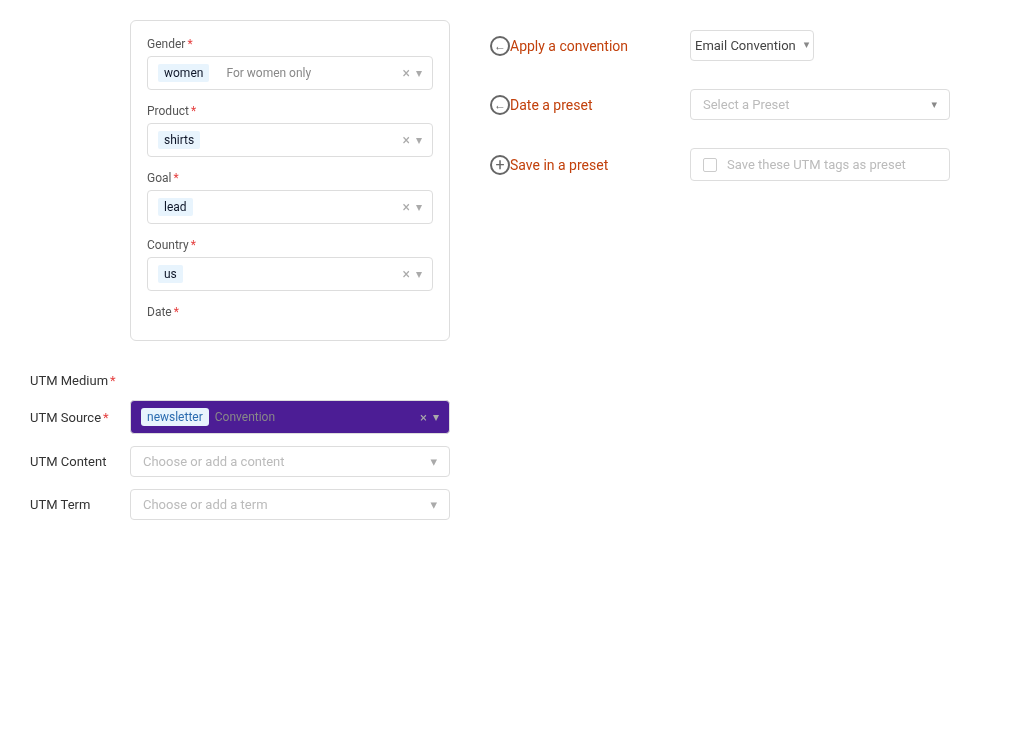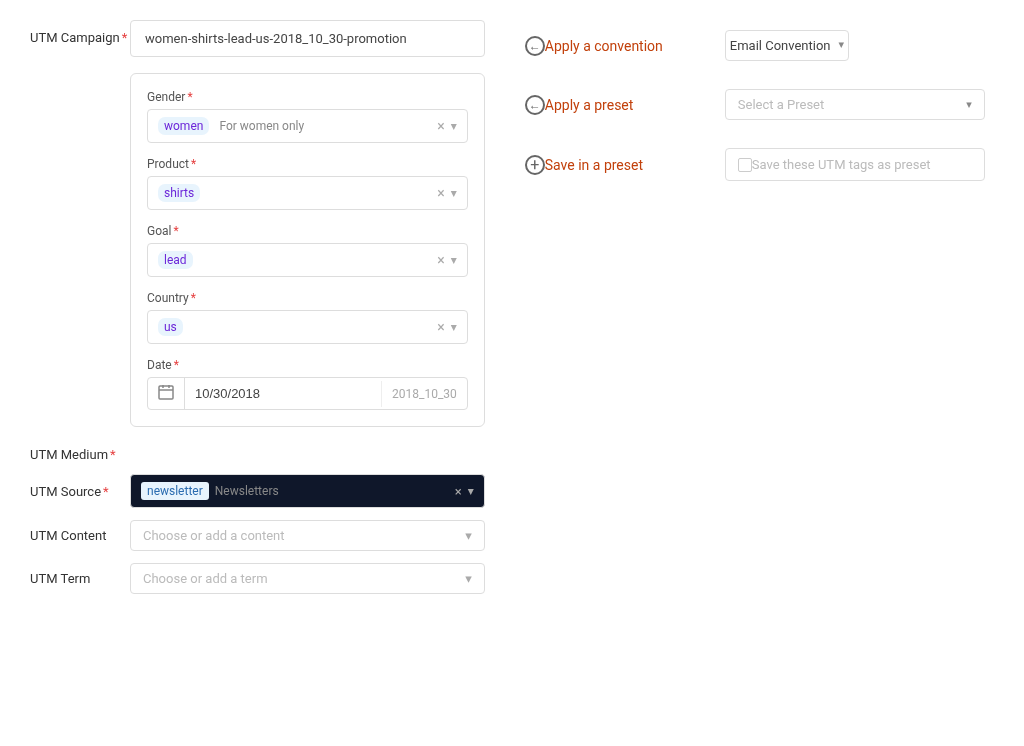--- a/index.html
+++ b/index.html
@@ -74,25 +74,25 @@
       display: flex;
       align-items: center;
       border: 1px solid #ddd;
       border-radius: 4px;
       padding: 6px 10px;
       background: #fff;
       min-height: 34px;
     }
     .select-field .tag {
       background: #e8f4fd;
-      color: #6d28d9;
+      color: #0f172a;
       padding: 2px 6px;
-      border-radius: 7px;
-      font-size: 12px;
-      margin-right: 10px;
+      border-radius: 2px;
+      font-size: 12px;
+      margin-right: 17px;
     }
     .select-field .tag-text {
       color: #888;
       font-size: 12px;
       flex: 1;
     }
     .select-field .clear-btn {
       color: #aaa;
       cursor: pointer;
       margin-right: 6px;
@@ -142,21 +142,21 @@
     .text-input {
       width: 100%;
       border: 1px solid #ddd;
       border-radius: 4px;
       padding: 7px 10px;
       font-size: 13px;
       color: #444;
       outline: none;
     }
     .bottom-fields {
-      margin-top: 20px;
+      margin-top: 32px;
     }
     .utm-row {
       display: flex;
       align-items: center;
       margin-bottom: 12px;
     }
     .utm-row-label {
       font-size: 13px;
       color: #333;
       min-width: 100px;
@@ -174,21 +174,21 @@
       font-size: 13px;
       color: #444;
       outline: none;
       background: #fff;
     }
     .utm-select {
       flex: 1;
       border: 1px solid #ddd;
       border-radius: 4px;
       padding: 6px 10px;
-      background: #0f172a;
+      background: #4c1d95;
       display: flex;
       align-items: center;
       min-height: 34px;
     }
     .utm-select .tag {
       background: #e8f4fd;
       color: #2b6cb0;
       padding: 2px 6px;
       border-radius: 3px;
       font-size: 12px;
@@ -269,20 +269,21 @@
       font-size: 11px;
       color: #888;
     }
     .save-checkbox-container {
       display: flex;
       align-items: center;
       border: 1px solid #ddd;
       border-radius: 4px;
       padding: 8px 12px;
       background: #fff;
+      gap: 10px;
       min-width: 260px;
     }
     .save-checkbox {
       width: 14px;
       height: 14px;
       border: 1px solid #ccc;
       border-radius: 2px;
       flex-shrink: 0;
     }
     .save-text {
@@ -315,28 +316,20 @@
       line-height: 1;
     }
   </style>
 </head>
 <body>
 
 <div class="main-layout">
 
   <div class="left-panel">
 
-    <div class="utm-campaign-row">
-      <div class="utm-label">
-        <span>UTM Campaign</span><span class="required">*</span>
-      </div>
-      <div class="campaign-box">
-        <span class="campaign-value">women-shirts-lead-us-2018_10_30-promotion</span>
-      </div>
-    </div>
 
     <div style="margin-left: 100px;">
       <div class="fields-container">
 
         <div class="field-group">
           <div class="field-label">
             <span>Gender</span><span class="required">*</span>
           </div>
           <div class="select-field">
             <span class="tag">women</span>
@@ -379,53 +372,41 @@
             <span style="flex:1"></span>
             <span class="clear-btn">×</span>
             <span class="chevron">▾</span>
           </div>
         </div>
 
         <div class="field-group">
           <div class="field-label">
             <span>Date</span><span class="required">*</span>
           </div>
-          <div class="date-row">
-            <div class="date-icon-box">
-              <svg width="16" height="16" viewBox="0 0 16 16" fill="none">
-                <rect x="1" y="2" width="14" height="13" rx="1" stroke="#888" stroke-width="1.5" fill="none"></rect>
-                <line x1="1" y1="6" x2="15" y2="6" stroke="#888" stroke-width="1.5"></line>
-                <line x1="5" y1="1" x2="5" y2="4" stroke="#888" stroke-width="1.5"></line>
-                <line x1="11" y1="1" x2="11" y2="4" stroke="#888" stroke-width="1.5"></line>
-              </svg>
-            </div>
-            <input type="text" class="date-input" value="10/30/2018" style="">
-            <div class="date-formatted">2018_10_30</div>
-          </div>
         </div>
 
 
       </div>
     </div>
 
     <div class="bottom-fields">
 
       <div class="utm-row">
         <div class="utm-row-label">
           <span>UTM Medium</span><span class="required">*</span>
         </div>
       </div>
 
       <div class="utm-row">
         <div class="utm-row-label">
           <span>UTM Source</span><span class="required">*</span>
         </div>
         <div class="utm-select">
           <span class="tag">newsletter</span>
-          <span class="tag-text">Newsletters</span>
+          <span class="tag-text">Convention</span>
           <span class="clear-btn">×</span>
           <span class="chevron">▾</span>
         </div>
       </div>
 
       <div class="utm-row">
         <div class="utm-row-label">
           <span>UTM Content</span>
         </div>
         <div class="utm-placeholder-select">
@@ -453,21 +434,21 @@
       <span class="circle-icon">←</span>
       <span class="convention-label" style="margin-right:20px">Apply a convention</span>
       <div class="convention-dropdown">
         <span>Email Convention</span>
         <span class="chevron">▾</span>
       </div>
     </div>
 
     <div class="convention-row">
       <span class="circle-icon">←</span>
-      <span class="convention-label" style="margin-right:20px">Apply a preset</span>
+      <span class="convention-label" style="margin-right:20px">Date a preset</span>
       <div class="preset-dropdown">
         <span>Select a Preset</span>
         <span class="chevron">▾</span>
       </div>
     </div>
 
     <div class="convention-row">
       <span class="circle-plus-icon">+</span>
       <span class="convention-label" style="margin-right:20px">Save in a preset</span>
       <div class="save-checkbox-container">

